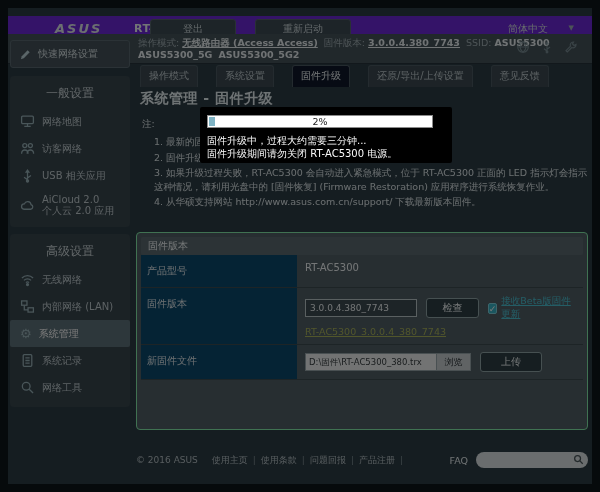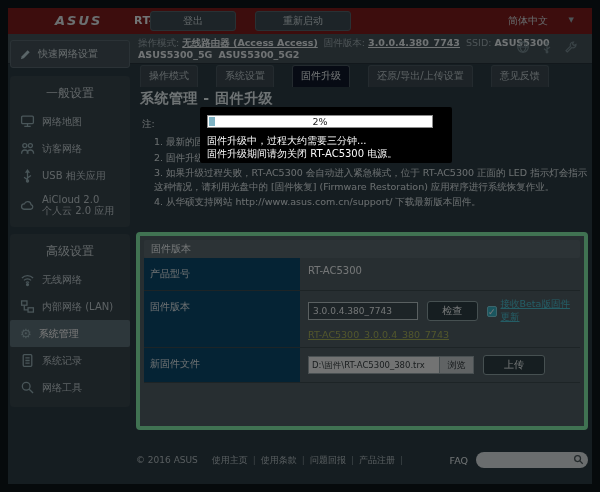--- a/index.html
+++ b/index.html
@@ -5,21 +5,21 @@
   * { margin:0; padding:0; box-sizing:border-box; }
   html,body { width:600px; height:492px; }
   body {
     position:relative; background:#0d161b; overflow:hidden;
     font-family:"DejaVu Sans","Liberation Sans",sans-serif;
     -webkit-font-smoothing:antialiased;
   }
   .app { position:absolute; left:8px; top:8px; width:584px; height:476px; background:#2d3d45; }
 
   
-  .banner { position:absolute; left:0; top:0; width:584px; height:34px; background:#7f1d1d; border-bottom:1px solid #1e2a31; }
+  .banner { position:absolute; left:0; top:8px; width:584px; height:34px; background:#6d28d9; border-bottom:1px solid #1e2a31; }
   .logo { position:absolute; left:47px; top:5px; font-size:13px; font-weight:bold; font-style:italic; letter-spacing:2px; color:#dfe8eb; }
   .model { position:absolute; left:126px; top:6px; font-size:11px; font-weight:bold; color:#eef4f6; letter-spacing:0.5px; }
   .topbtn { position:absolute; top:3px; height:20px; background:#3e4c54; border:1px solid #57666d; border-radius:3px; color:#cfdade; font-size:10px; text-align:center; line-height:18px; cursor:pointer; }
   .btn-logout { left:142px; width:86px; }
   .btn-reboot { left:247px; width:96px; }
   .lang { position:absolute; right:44px; top:6px; font-size:10px; color:#d4dee1; cursor:pointer; }
   .banner .caret { position:absolute; right:18px; top:8px; font-size:7px; color:#9fb0b6; cursor:pointer; }
 
   
   .infobar { position:absolute; left:0; top:26px; width:584px; height:30px; background:#46545b; border-bottom:1px solid #27343b; }
@@ -45,21 +45,21 @@
   .navitem .nlabel { line-height:11px; }
   .gearglyph { font-size:13px; line-height:13px; color:#9ab3ba; }
 
   
   .pagetitle { position:absolute; left:132px; top:82px; font-size:14px; font-weight:bold; color:#e7f0f3; letter-spacing:0.5px; }
   .notewrap { position:absolute; left:134px; top:110px; width:446px; font-size:9.5px; color:#dde6e9; }
   .notelabel { margin-bottom:4px; }
   .noteitem { margin-left:12px; line-height:13.5px; margin-bottom:2px; }
 
   
-  .panel { position:absolute; left:128px; top:224px; width:452px; height:198px; background:#536168; border:4px solid #86efac; border-radius:4px; padding:4px; }
+  .panel { position:absolute; left:128px; top:224px; width:452px; height:198px; background:#536168; border:1px solid #86efac; border-radius:4px; padding:4px; }
   .panelhdr { height:18px; background:#5d6b72; font-size:10px; color:#f0f6f7; line-height:18px; padding-left:7px; border-radius:2px; }
   .prow { display:flex; border-bottom:1px solid #3e4b51; }
   .plabel { width:156px; background:#0c4a6e; padding:9px 6px; font-size:10px; color:#dfe7ea; }
   .pvalue { flex:1; padding:7px 8px; font-size:10px; color:#f2f7f8; }
   .vline { display:flex; align-items:center; gap:9px; }
   .verbox { width:132px; height:18px; background:#3d4b52; border:1px solid #bcc8cb; color:#eef4f5; font-size:9px; line-height:16px; padding-left:4px; overflow:hidden; white-space:nowrap; }
   .abtn { width:62px; height:20px; background:#2f4046; border:1px solid #93a7aa; border-radius:3px; color:#f2f7f8; font-size:10px; text-align:center; line-height:18px; cursor:pointer; }
   .chkrow { display:flex; align-items:center; gap:4px; cursor:pointer; }
   .chk { width:11px; height:11px; background:#38b3c6; border:1px solid #7fd4e0; border-radius:2px; color:#fff; font-size:9px; line-height:11px; text-align:center; }
   .tealink { color:#4cc3d4; text-decoration:underline; font-size:9.5px; cursor:pointer; }

